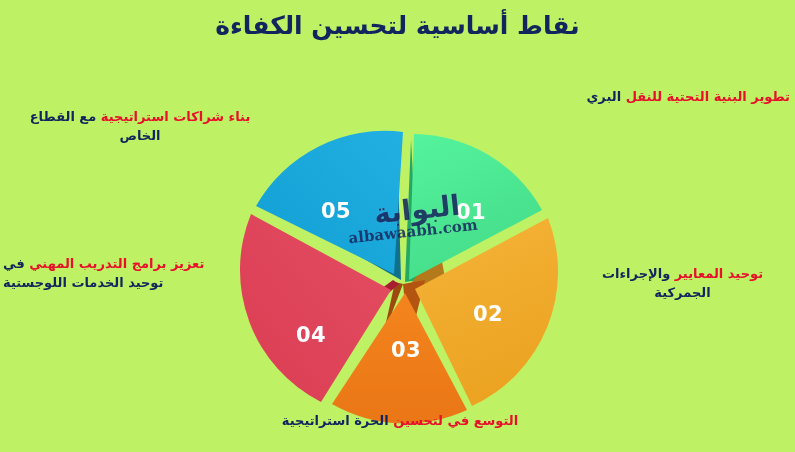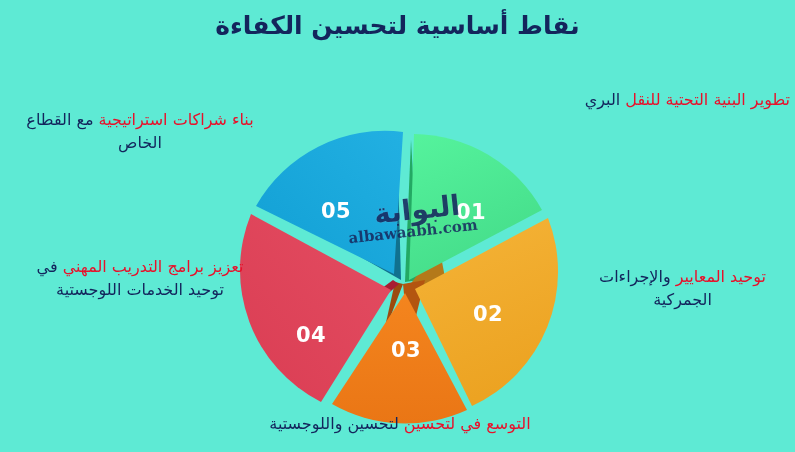--- a/index.html
+++ b/index.html
@@ -12,21 +12,21 @@
     width: 795px;
     height: 452px;
     position: relative;
     overflow: hidden;
     font-family: "DejaVu Sans", "Liberation Sans", sans-serif;
   }
 
   #infographic {
     position: absolute;
     inset: 0;
-    background: #5eead4;
+    background: #bef264;
   }
 
   
   #chart-title {
     position: absolute;
     top: 10px;
     left: 0;
     width: 795px;
     text-align: center;
     font-size: 25px;
@@ -90,32 +90,32 @@
     direction: ltr;
     margin-top: -2px;
     transform: rotate(-6deg) translateX(-4px);
     font-family: "DejaVu Serif", "Liberation Serif", serif;
   }
 
   
   .callout {
     position: absolute;
     direction: rtl;
-    font-size: 16px;
-    font-weight: normal;
+    font-size: 13px;
+    font-weight: bold;
     line-height: 1.45;
     color: #13255c;
   }
   .callout .hl { color: #e8102a; }
   .callout .nm { color: #13255c; }
 
   #callout-01 { left: 540px; top: 88px;  width: 250px; text-align: right; }
   #callout-02 { left: 575px; top: 265px; width: 215px; text-align: center; }
   #callout-03 { left: 240px; top: 412px; width: 320px; text-align: center; }
-  #callout-04 { left: 16px;   top: 255px; width: 248px; text-align: center; }
+  #callout-04 { left: 3px;   top: 255px; width: 248px; text-align: left; }
   #callout-05 { left: 6px;   top: 108px; width: 268px; text-align: center; }
 </style>
 </head>
 <body>
 
 <div id="infographic">
 
   <div id="chart-title">نقاط أساسية لتحسين الكفاءة</div>
 
   <div id="pie-wrap">
@@ -199,21 +199,21 @@
   <div class="callout" id="callout-01">
     <span class="hl">تطوير البنية التحتية </span><span class="hl">للنقل</span><span class="nm"> البري</span><br>
   </div>
 
   <div class="callout" id="callout-02">
     <span class="hl">توحيد المعايير</span><span class="nm"> والإجراءات</span><br>
     <span class="nm">الجمركية</span>
   </div>
 
   <div class="callout" id="callout-03">
-    <span class="hl">التوسع في لتحسين</span><span class="nm"> لتحسين واللوجستية</span>
+    <span class="hl">التوسع في لتحسين</span><span class="nm"> الحرة استراتيجية</span>
   </div>
 
   <div class="callout" id="callout-04">
     <span class="hl">تعزيز برامج التدريب المهني</span><span class="nm"> في</span><br>
     <span class="nm">توحيد الخدمات اللوجستية</span>
   </div>
 
   <div class="callout" id="callout-05">
     <span class="hl">بناء شراكات استراتيجية</span><span class="nm"> مع القطاع</span><br>
     <span class="nm">الخاص</span>

